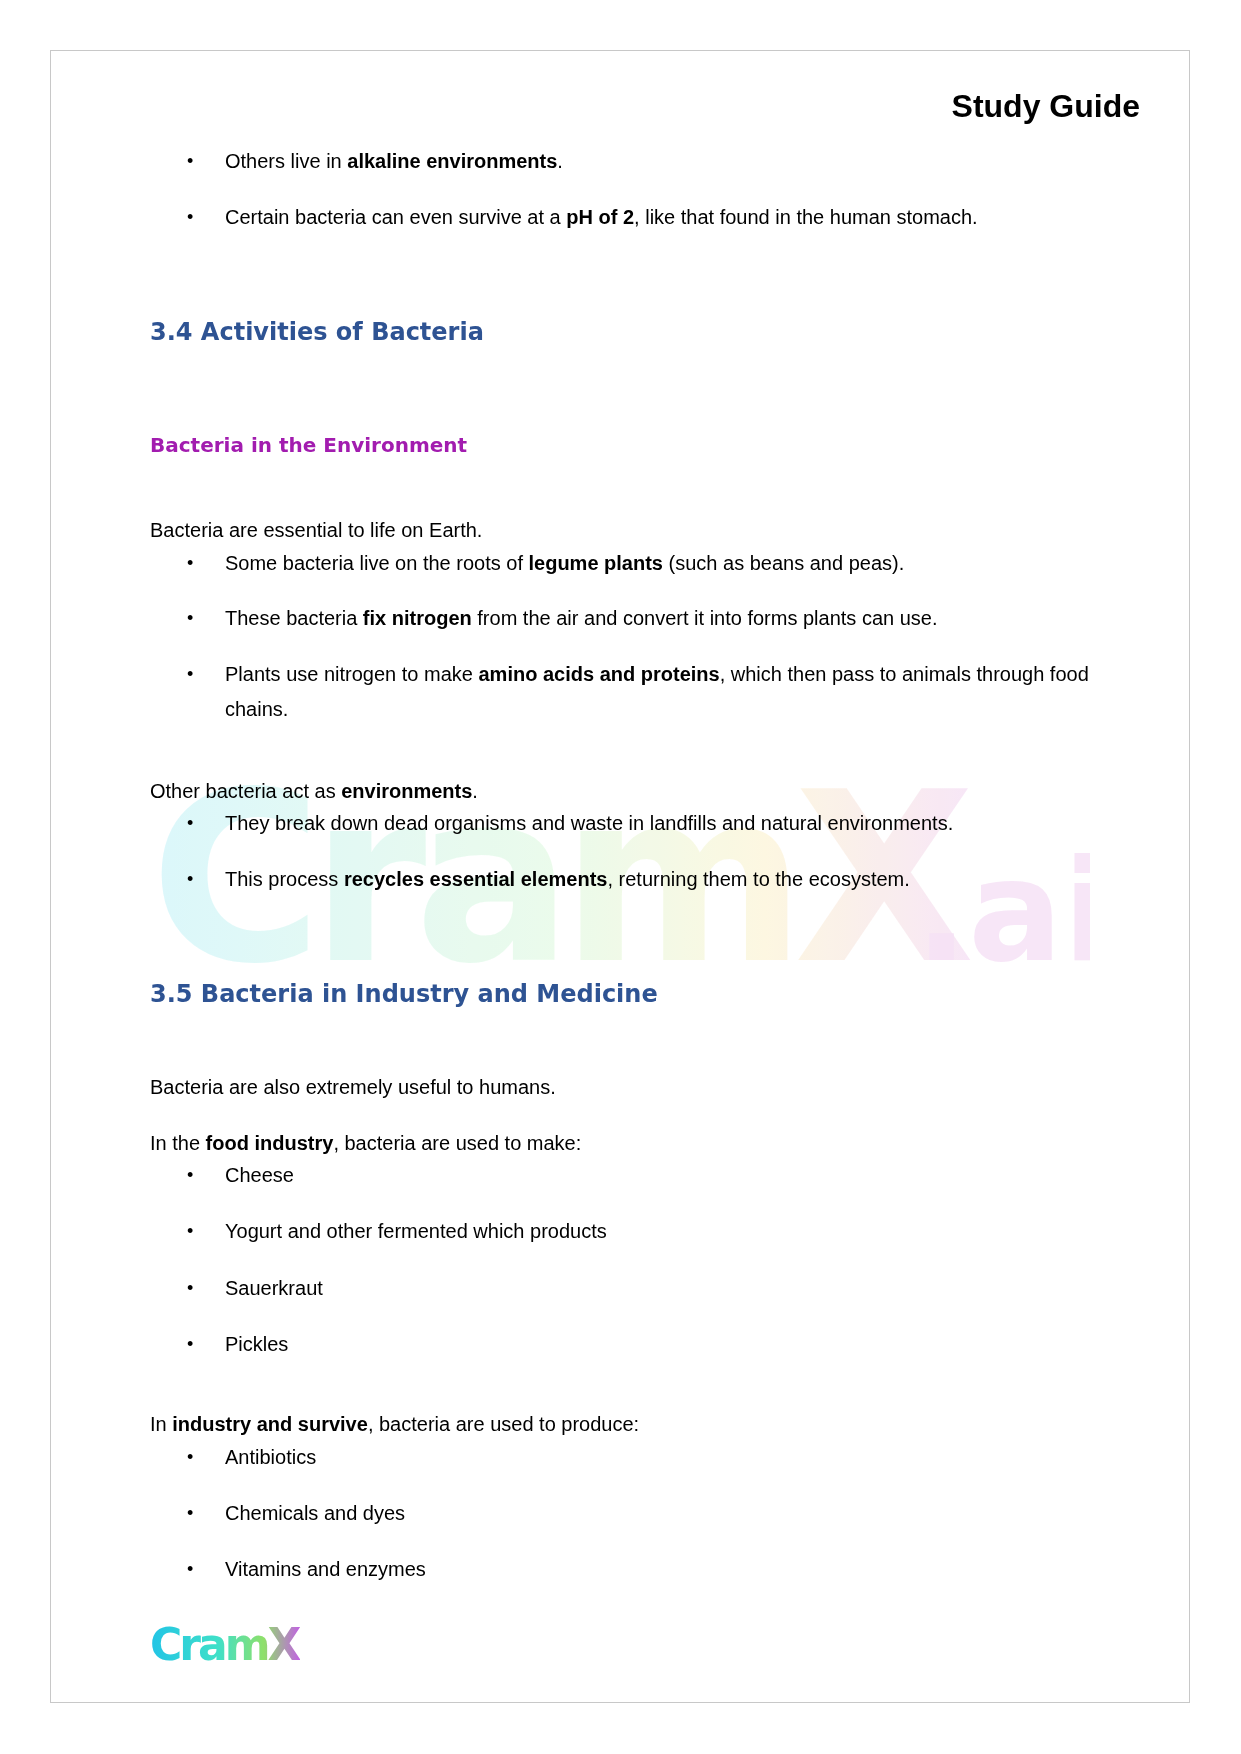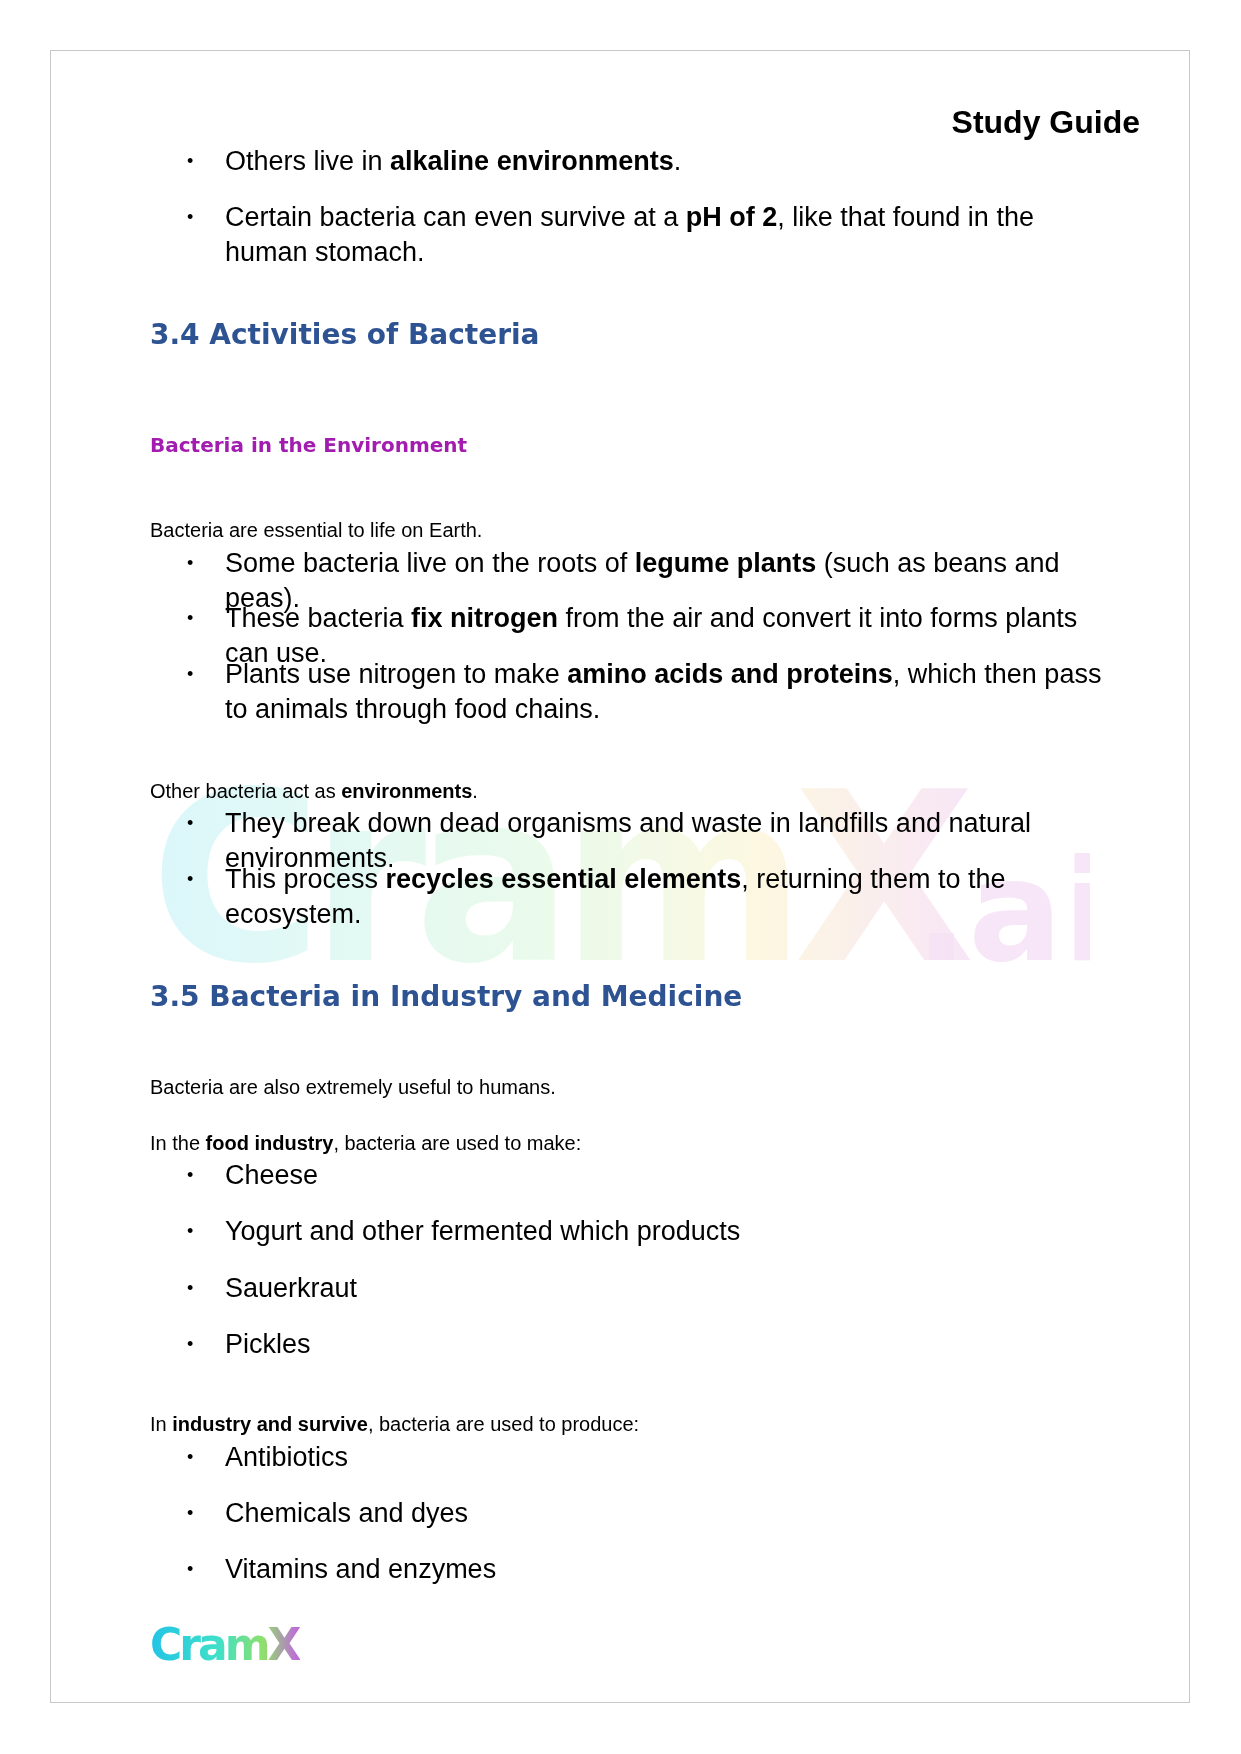--- a/index.html
+++ b/index.html
@@ -1,26 +1,26 @@
 <!DOCTYPE html>
 <html><head>
 <meta charset="utf-8">
 <style>
   html, body { margin: 0; padding: 0; background: #ffffff; }
   body { width: 1241px; height: 1754px; position: relative; overflow: hidden;
          font-family: "Liberation Sans", sans-serif; color: #000; }
   .page { position: absolute; left: 50px; top: 50px; width: 1140px; height: 1653px;
           border: 1px solid #c8c8c8; box-sizing: border-box; background: #fff; }
-  .header-title { position: absolute; right: 101px; top: 104px; font-size: 32px; font-weight: bold;
+  .header-title { position: absolute; right: 101px; top: 88px; font-size: 32px; font-weight: bold;
                   font-family: "Liberation Sans", sans-serif; }
   .block { position: absolute; left: 150px; font-size: 20px; line-height: 35px; margin-top: 24px; }
   .bullet { position: absolute; left: 187px; font-size: 18px; line-height: 35px; }
-  .btext { position: absolute; left: 225px; font-size: 27px; line-height: 35px; width: 880px; }
+  .btext { position: absolute; left: 225px; font-size: 20px; line-height: 35px; width: 880px; }
   .h2 { position: absolute; left: 150px; font-family: "DejaVu Sans", sans-serif; font-weight: bold;
-        font-size: 28px; color: #2e5393; }
+        font-size: 24px; color: #2e5393; }
   .h3 { position: absolute; left: 150px; font-family: "DejaVu Sans", sans-serif; font-weight: bold;
         font-size: 20px; color: #a21caf; }
   b { font-weight: bold; }
   .watermark { position: absolute; left: 150px; top: 755px; width: 940px; height: 240px;
                pointer-events: none; }
   .logo { position: absolute; left: 150px; top: 1620px; width: 150px; height: 50px; }
 </style>
 </head>
 <body>
 

